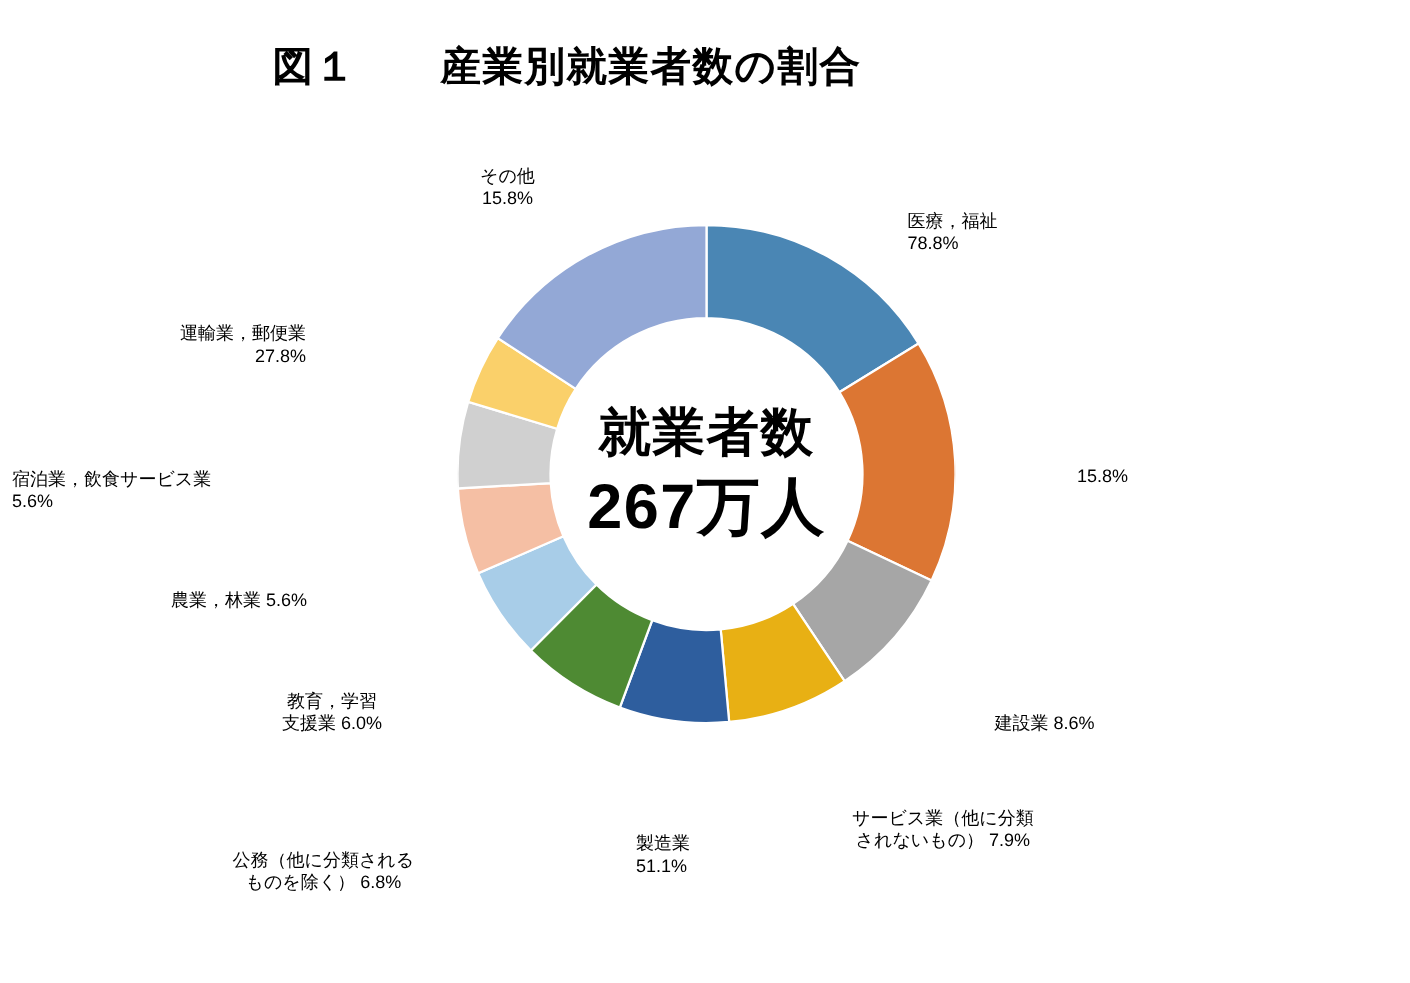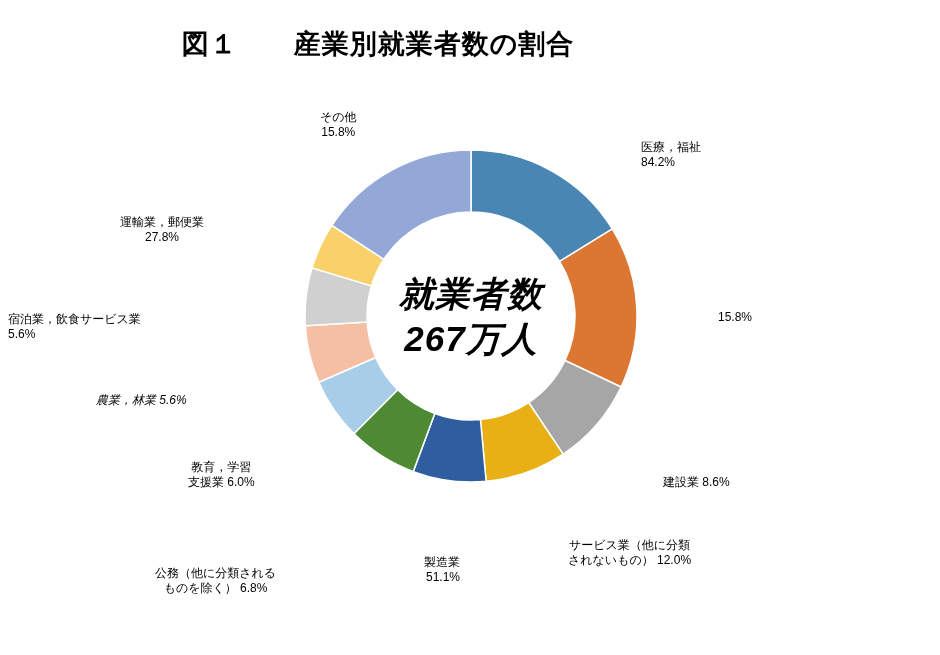--- a/index.html
+++ b/index.html
@@ -25,21 +25,20 @@
     font-weight: bold;
     letter-spacing: 1px;
     white-space: pre;
   }
   #donut-wrap {
     position: absolute;
     left: 305px;
     top: 150px;
     width: 332px;
     height: 332px;
-    font-style: italic;
   }
   #donut-svg {
     display: block;
   }
   #center-label {
     position: absolute;
     left: 0;
     top: 0;
     width: 332px;
     height: 332px;
@@ -49,47 +48,47 @@
     justify-content: center;
     pointer-events: none;
   }
   #center-label .line1 {
     font-size: 35px;
     font-weight: bold;
     letter-spacing: 1px;
     line-height: 1.3;
   }
   #center-label .line2 {
-    font-size: 35px;
+    font-size: 42px;
     font-weight: bold;
     letter-spacing: 1px;
     line-height: 1.3;
   }
   .callout {
     position: absolute;
     font-size: 12px;
     line-height: 1.28;
     white-space: pre;
     font-weight: normal;
   }
   .callout.left  { text-align: right; }
   .callout.center { text-align: center; }
 
   
   #lbl-other      { left: 320px; top: 110px; text-align: center; }
-  #lbl-transport  { left: 120px; top: 215px; text-align: center; }
+  #lbl-transport  { left: 120px; top: 215px; text-align: right; }
   #lbl-lodging    { left: 8px;   top: 312px; text-align: left; }
-  #lbl-agri       { left: 96px; top: 393px; text-align: center; font-style: italic; }
+  #lbl-agri       { left: 114px; top: 393px; text-align: center; }
   #lbl-education  { left: 188px; top: 460px; text-align: center; }
   #lbl-public     { left: 155px; top: 538px; text-align: center; margin-top: 28px; }
-  #lbl-manufact   { left: 424px; top: 555px; text-align: right; }
+  #lbl-manufact   { left: 424px; top: 555px; text-align: left; }
   #lbl-service    { left: 568px; top: 538px; text-align: center; }
   #lbl-construct  { left: 663px; top: 475px; text-align: center; }
   #lbl-wholesale  { left: 718px; top: 310px; text-align: left; }
-  #lbl-medical    { left: 605px; top: 140px; text-align: left; margin-left: 36px; }
+  #lbl-medical    { left: 605px; top: 140px; text-align: left; }
 </style>
 </head>
 <body>
 
 <div id="chart-title">図１　　産業別就業者数の割合</div>
 
 <div id="donut-wrap">
   <svg id="donut-svg" width="332" height="332" viewBox="0 0 332 332">
       <path d="M 166 0 A 166 166 0 0 1 307.35383686372967 78.96499092949955 L 254.55903032426437 111.47204251004791 A 104 104 0 0 0 166 62 Z" fill="#4A86B4" stroke="#ffffff" stroke-width="1.5"></path>
       <path d="M 307.35383686372967 78.96499092949955 A 166 166 0 0 1 316.05873505469464 236.9815189594091 L 260.01270148004966 210.4703492275816 A 104 104 0 0 0 254.55903032426437 111.47204251004791 Z" fill="#DC7633" stroke="#ffffff" stroke-width="1.5"></path>
@@ -109,16 +108,16 @@
   </div>
 </div>
 
 <div class="callout center" id="lbl-other"><div>その他</div><div>15.8%</div></div>
 <div class="callout center" id="lbl-transport"><div>運輸業，郵便業</div><div>27.8%</div></div>
 <div class="callout center" id="lbl-lodging"><div>宿泊業，飲食サービス業</div><div>5.6%</div></div>
 <div class="callout center" id="lbl-agri"><div>農業，林業 5.6%</div></div>
 <div class="callout center" id="lbl-education"><div>教育，学習</div><div>支援業 6.0%</div></div>
 <div class="callout center" id="lbl-public"><div>公務（他に分類される</div><div>ものを除く） 6.8%</div></div>
 <div class="callout center" id="lbl-manufact"><div>製造業</div><div>51.1%</div></div>
-<div class="callout center" id="lbl-service"><div>サービス業（他に分類</div><div>されないもの） 12.0%</div></div>
+<div class="callout center" id="lbl-service"><div>サービス業（他に分類</div><div>されないもの） 7.9%</div></div>
 <div class="callout left" id="lbl-construct"><div>建設業 8.6%</div></div>
 <div class="callout left" id="lbl-wholesale"><div>15.8%</div></div>
-<div class="callout left" id="lbl-medical"><div>医療，福祉</div><div>84.2%</div></div>
+<div class="callout left" id="lbl-medical"><div>医療，福祉</div><div>78.8%</div></div>
 
 </body></html>

